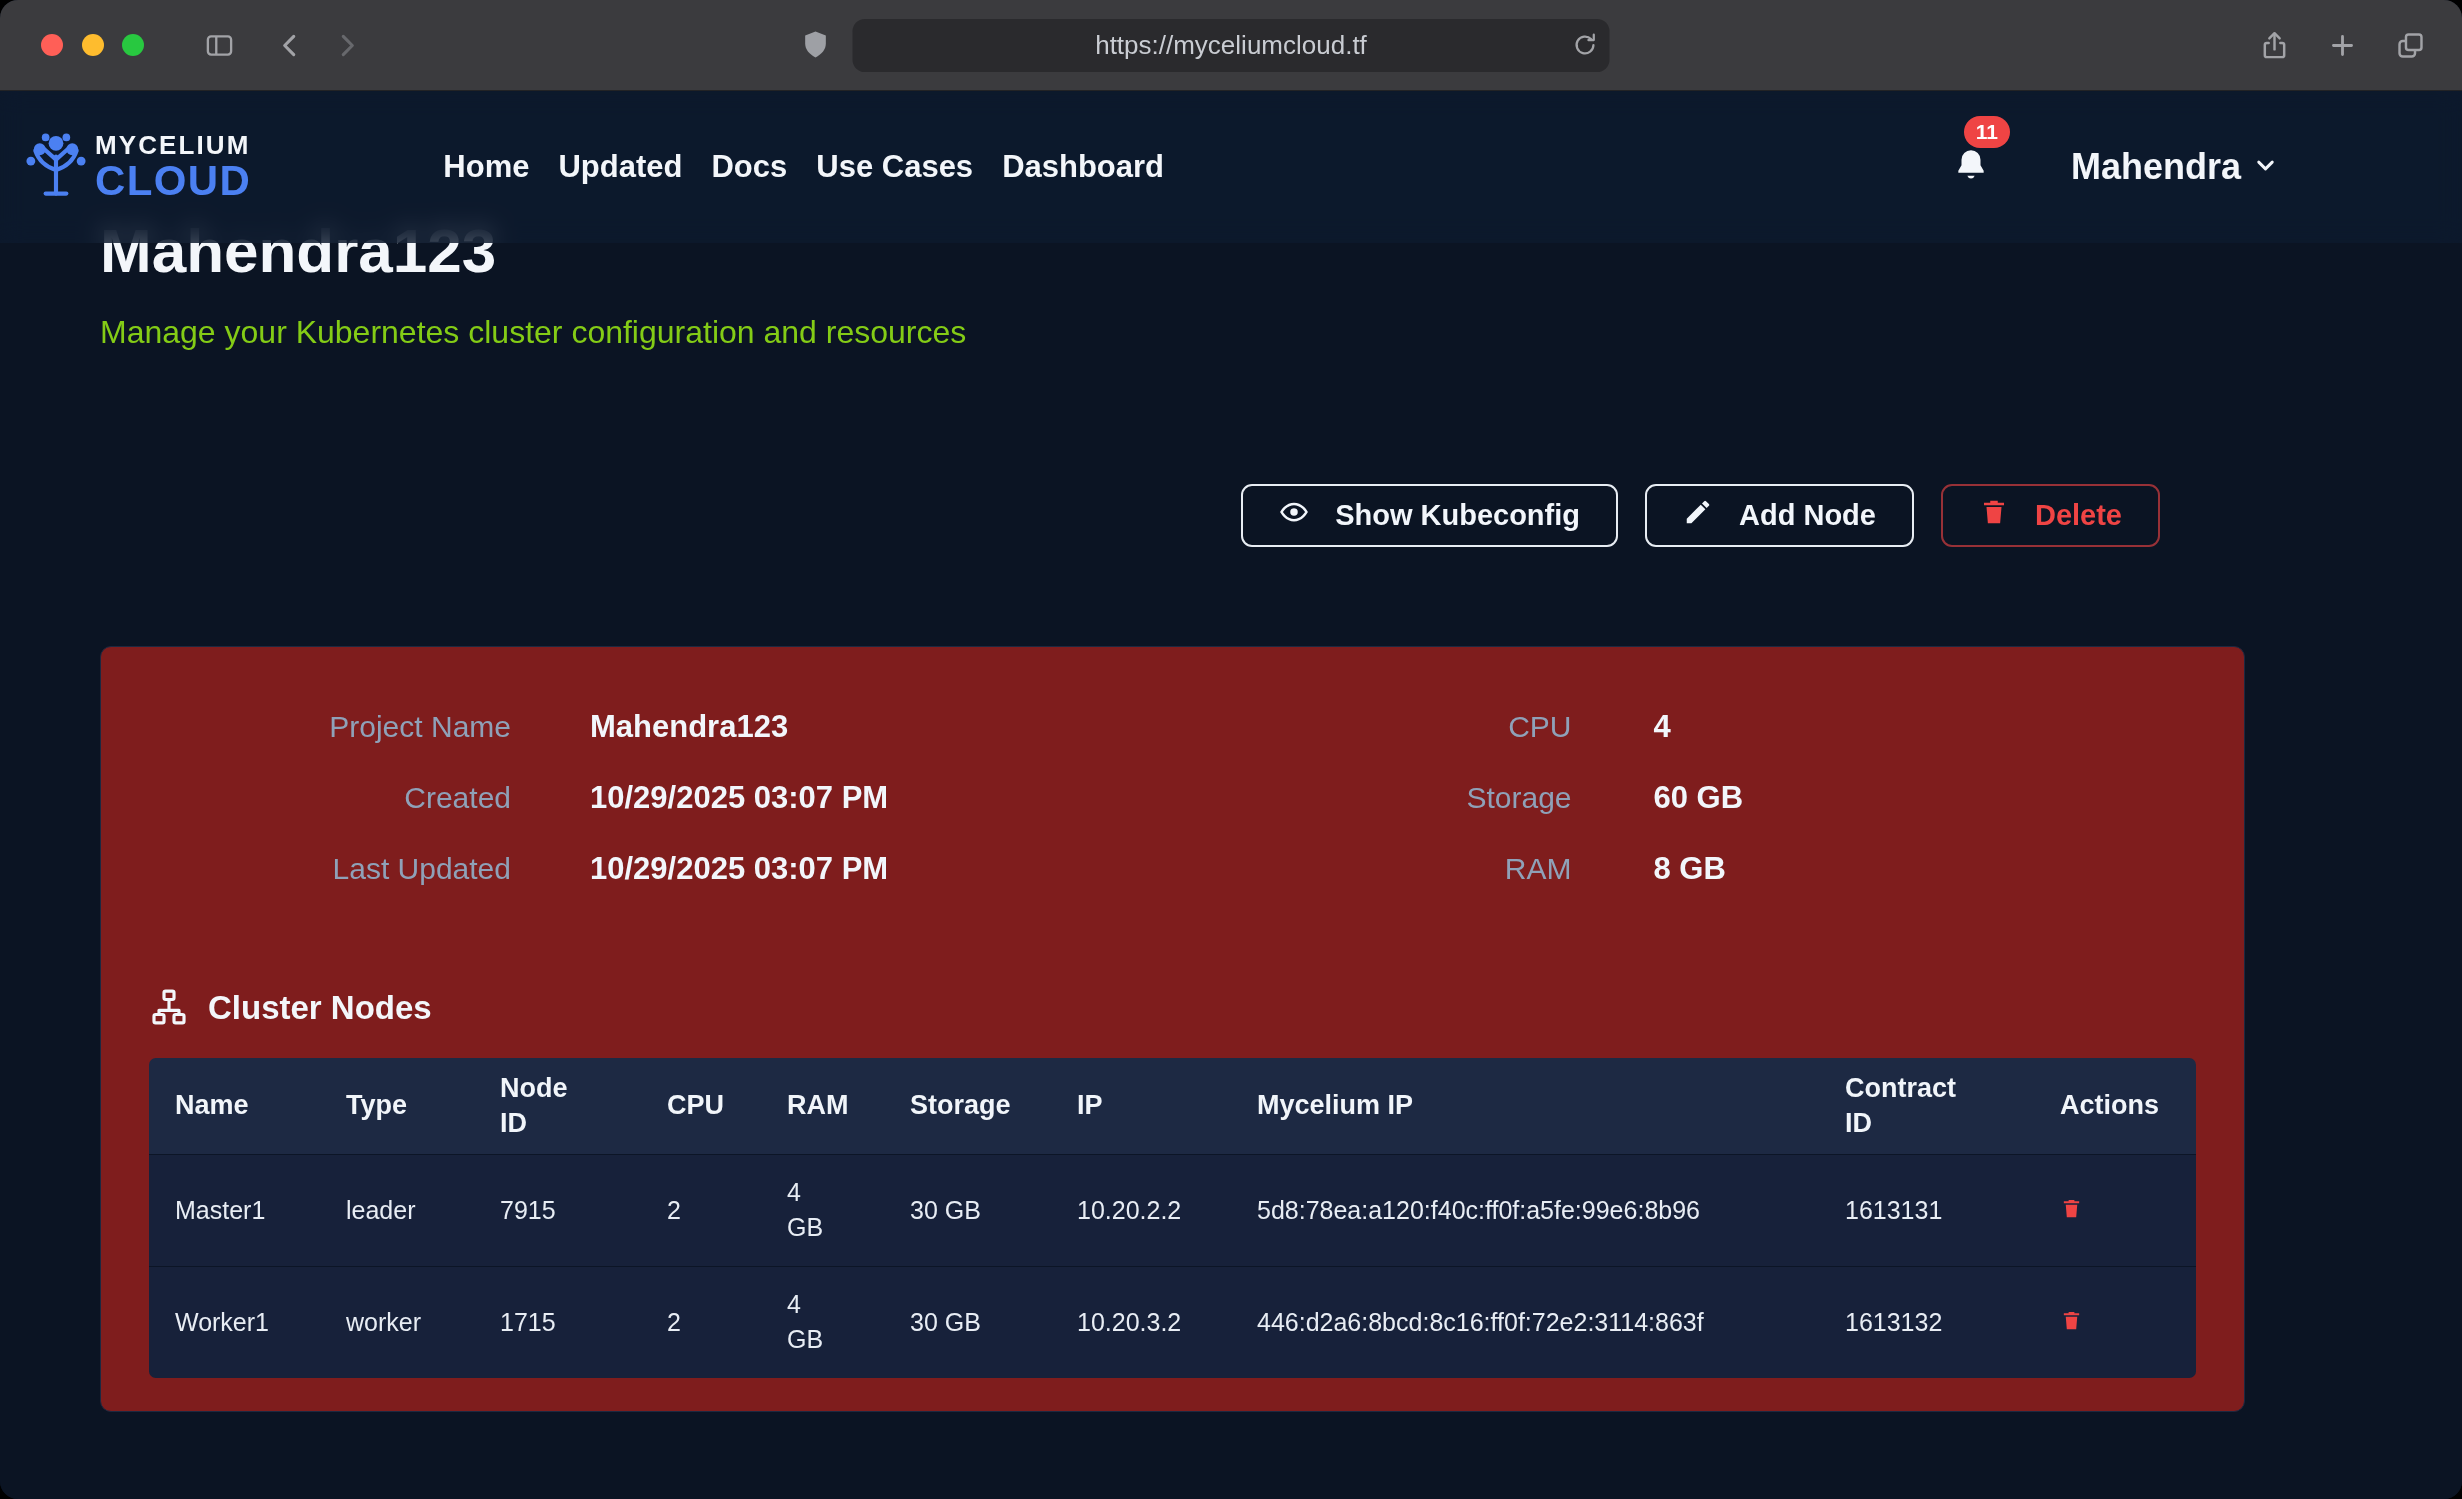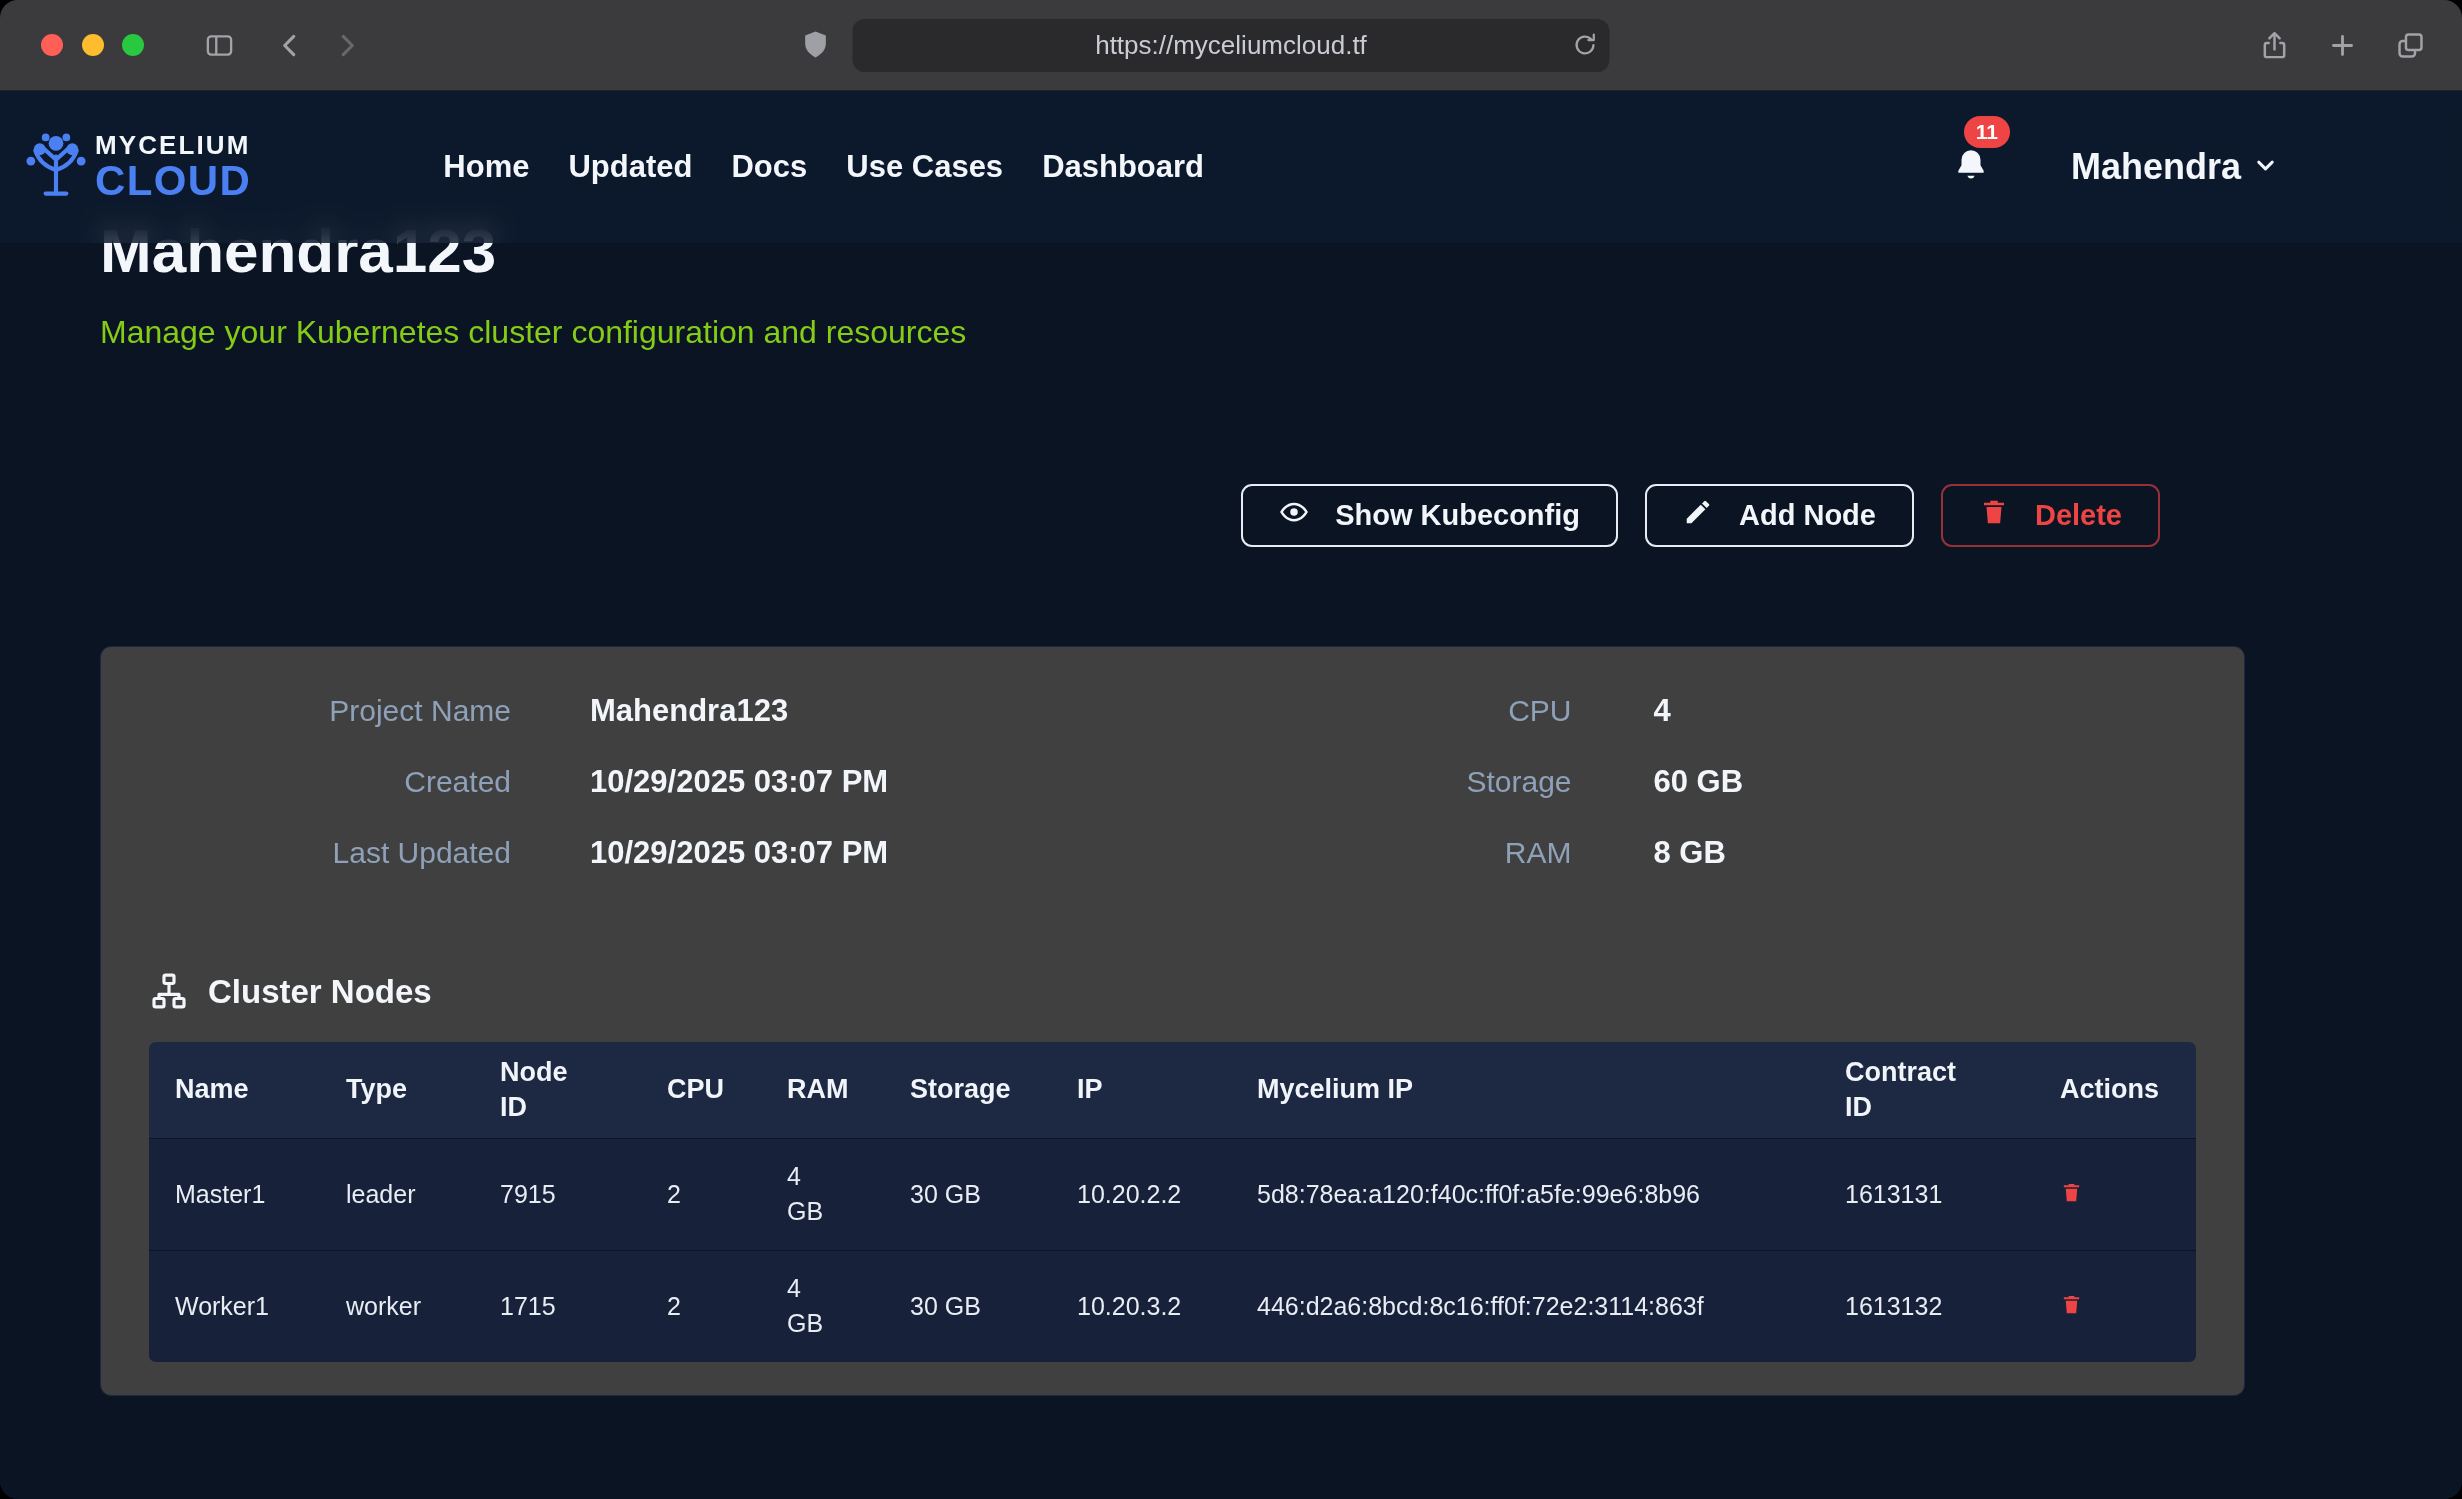--- a/index.html
+++ b/index.html
@@ -61,21 +61,21 @@
     background: rgba(14,27,47,0.74);
     backdrop-filter: blur(12.3px); -webkit-backdrop-filter: blur(12.3px);
     display:flex; align-items:center;
     padding: 0 183px 0 19px; z-index:10;
   }
   .brand { display:flex; align-items:center; gap:2px; background:none; border:none; }
   .brand svg { width:74px; height:71px; }
   .brand-text { text-align:left; line-height:1; }
   .brand-top { display:block; color:#f3f6fa; font-size:26px; font-weight:800; letter-spacing:2.1px; }
   .brand-bottom { display:block; color:#4b80f2; font-size:42px; font-weight:800; letter-spacing:1.4px; margin-top:2.7px; }
-  .nav-links { display:flex; gap:39px; margin-left:192px; }
+  .nav-links { display:flex; gap:29px; margin-left:192px; }
   .nav-link {
     background:none; border:none; color:#f3f6fa;
     font-family:inherit; font-size:31px; font-weight:700; cursor:pointer;
   }
   .bell-wrap { margin-left:auto; position:relative; background:none; border:none; color:#f3f6fa; }
   .bell-wrap svg { width:38px; height:38px; }
   .badge {
     position:absolute; top:-31px; left:12.3px;
     background:#ef4444; color:#fff; font-size:21px; font-weight:700;
     padding:5.5px 11.6px; border-radius:683px; line-height:1;
@@ -102,22 +102,22 @@
     border:2.1px solid #e8edf3; background:transparent;
     color:#f2f6fb; font-family:inherit; font-size:29px; font-weight:700;
     cursor:pointer;
   }
   .btn svg { width:30px; height:30px; }
   .btn.danger { border-color: rgba(239,68,68,0.62); color:#ef4444; }
 
   
   .card {
     width:2145px; margin-top:99px;
-    background:#404040; border:0.7px solid #1d2840; border-radius:11px;
-    padding: 28px 48px 33px 48px;
+    background:#7f1d1d; border:0.7px solid #1d2840; border-radius:11px;
+    padding: 44px 48px 33px 48px;
   }
   .info-grid { display:grid; grid-template-columns: 1fr 1fr; }
   .info-col { display:flex; flex-direction:column; }
   .info-row { display:grid; align-items:center; height:71px; }
   .info-col.left .info-row { grid-template-columns: 362px 1fr; column-gap:79px; }
   .info-col.right .info-row { grid-template-columns: 399px 1fr; column-gap:82px; }
   .info-label { color:#8fa1b8; font-size:30px; text-align:right; }
   .info-value { color:#f2f6fb; font-size:31px; font-weight:600; }
 
   .section-heading { margin-top:83px; display:flex; align-items:center; gap:19px; color:#f3f6fa; }

